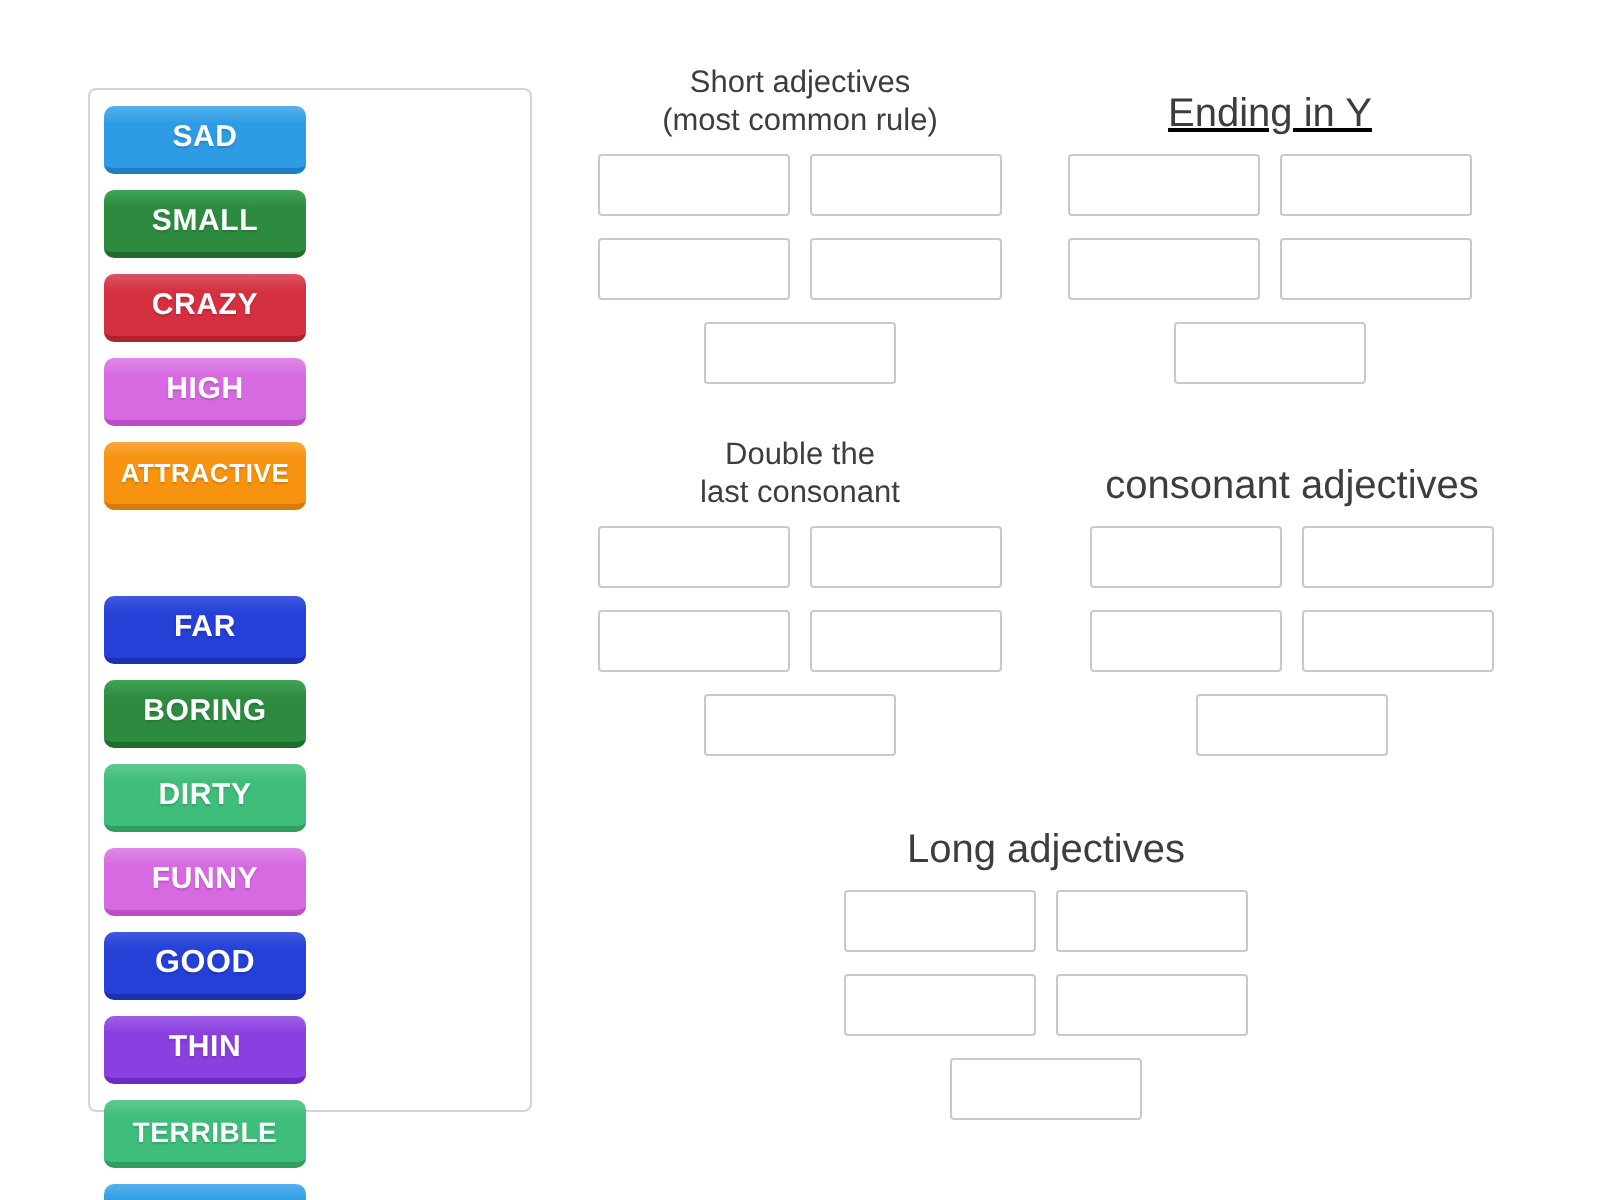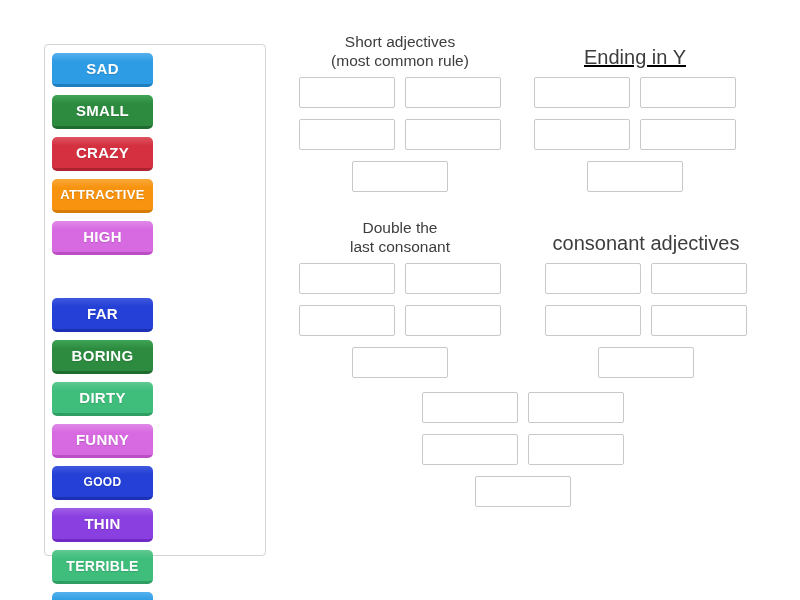--- a/index.html
+++ b/index.html
@@ -46,27 +46,27 @@
 </style>
 </head>
 <body>
 
 <div class="board">
 
   <div class="word-bank">
       <div class="tile" style="background: linear-gradient(rgb(85, 177, 236) 0%, rgb(46, 156, 228) 28%); border-bottom-color: rgb(29, 127, 192); font-size: 15px;">SAD</div>
       <div class="tile" style="background: linear-gradient(rgb(63, 164, 85) 0%, rgb(45, 139, 63) 28%); border-bottom-color: rgb(31, 108, 47); font-size: 15px;">SMALL</div>
       <div class="tile" style="background: linear-gradient(rgb(222, 84, 96) 0%, rgb(212, 48, 63) 28%); border-bottom-color: rgb(174, 35, 48); font-size: 15px;">CRAZY</div>
+      <div class="tile" style="background: linear-gradient(rgb(224, 137, 232) 0%, rgb(215, 106, 225) 28%); border-bottom-color: rgb(187, 78, 198); font-size: 15px;">HIGH</div>
       <div class="tile" style="background: linear-gradient(rgb(249, 168, 60) 0%, rgb(247, 147, 14) 28%); border-bottom-color: rgb(215, 124, 6); font-size: 13px;">ATTRACTIVE</div>
-      <div class="tile" style="background: linear-gradient(rgb(224, 137, 232) 0%, rgb(215, 106, 225) 28%); border-bottom-color: rgb(187, 78, 198); font-size: 15px;">HIGH</div>
       <div class="tile" style="background: linear-gradient(rgb(64, 89, 221) 0%, rgb(36, 64, 214) 28%); border-bottom-color: rgb(27, 48, 178); font-size: 15px; margin-top: 35px;">FAR</div>
       <div class="tile" style="background: linear-gradient(rgb(63, 164, 85) 0%, rgb(45, 139, 63) 28%); border-bottom-color: rgb(31, 108, 47); font-size: 15px;">BORING</div>
       <div class="tile" style="background: linear-gradient(rgb(95, 201, 145) 0%, rgb(63, 189, 123) 28%); border-bottom-color: rgb(48, 158, 98); font-size: 15px;">DIRTY</div>
       <div class="tile" style="background: linear-gradient(rgb(224, 137, 232) 0%, rgb(215, 106, 225) 28%); border-bottom-color: rgb(187, 78, 198); font-size: 15px;">FUNNY</div>
-      <div class="tile" style="background: linear-gradient(rgb(64, 89, 221) 0%, rgb(36, 64, 214) 28%); border-bottom-color: rgb(27, 48, 178); font-size: 12px;">GOOD</div>
+      <div class="tile" style="background: linear-gradient(rgb(64, 89, 221) 0%, rgb(36, 64, 214) 28%); border-bottom-color: rgb(27, 48, 178); font-size: 16px;">GOOD</div>
       <div class="tile" style="background: linear-gradient(rgb(159, 94, 231) 0%, rgb(138, 64, 224) 28%); border-bottom-color: rgb(112, 41, 196); font-size: 15px;">THIN</div>
       <div class="tile" style="background: linear-gradient(rgb(95, 201, 145) 0%, rgb(63, 189, 123) 28%); border-bottom-color: rgb(48, 158, 98); font-size: 14px;">TERRIBLE</div>
       <div class="tile" style="background: linear-gradient(rgb(85, 177, 236) 0%, rgb(46, 156, 228) 28%); border-bottom-color: rgb(29, 127, 192); font-size: 15px;">HUNGRY</div>
     </div>
 
   <section class="group pos-0">
     <div class="group-title title-sm">
         <div class="line">Short adjectives</div>
         <div class="line">(most common rule)</div>
       </div>
@@ -113,20 +113,23 @@
     <div class="slots">
         <div class="slot"></div>
         <div class="slot"></div>
         <div class="slot"></div>
         <div class="slot"></div>
         <div class="slot"></div>
       </div>
   </section>
 
   <section class="group pos-4">
+    <div class="group-title title-lg">
+        <div class="line">Long adjectives</div>
+      </div>
     <div class="slots">
         <div class="slot"></div>
         <div class="slot"></div>
         <div class="slot"></div>
         <div class="slot"></div>
         <div class="slot"></div>
       </div>
   </section>
 
 </div>

